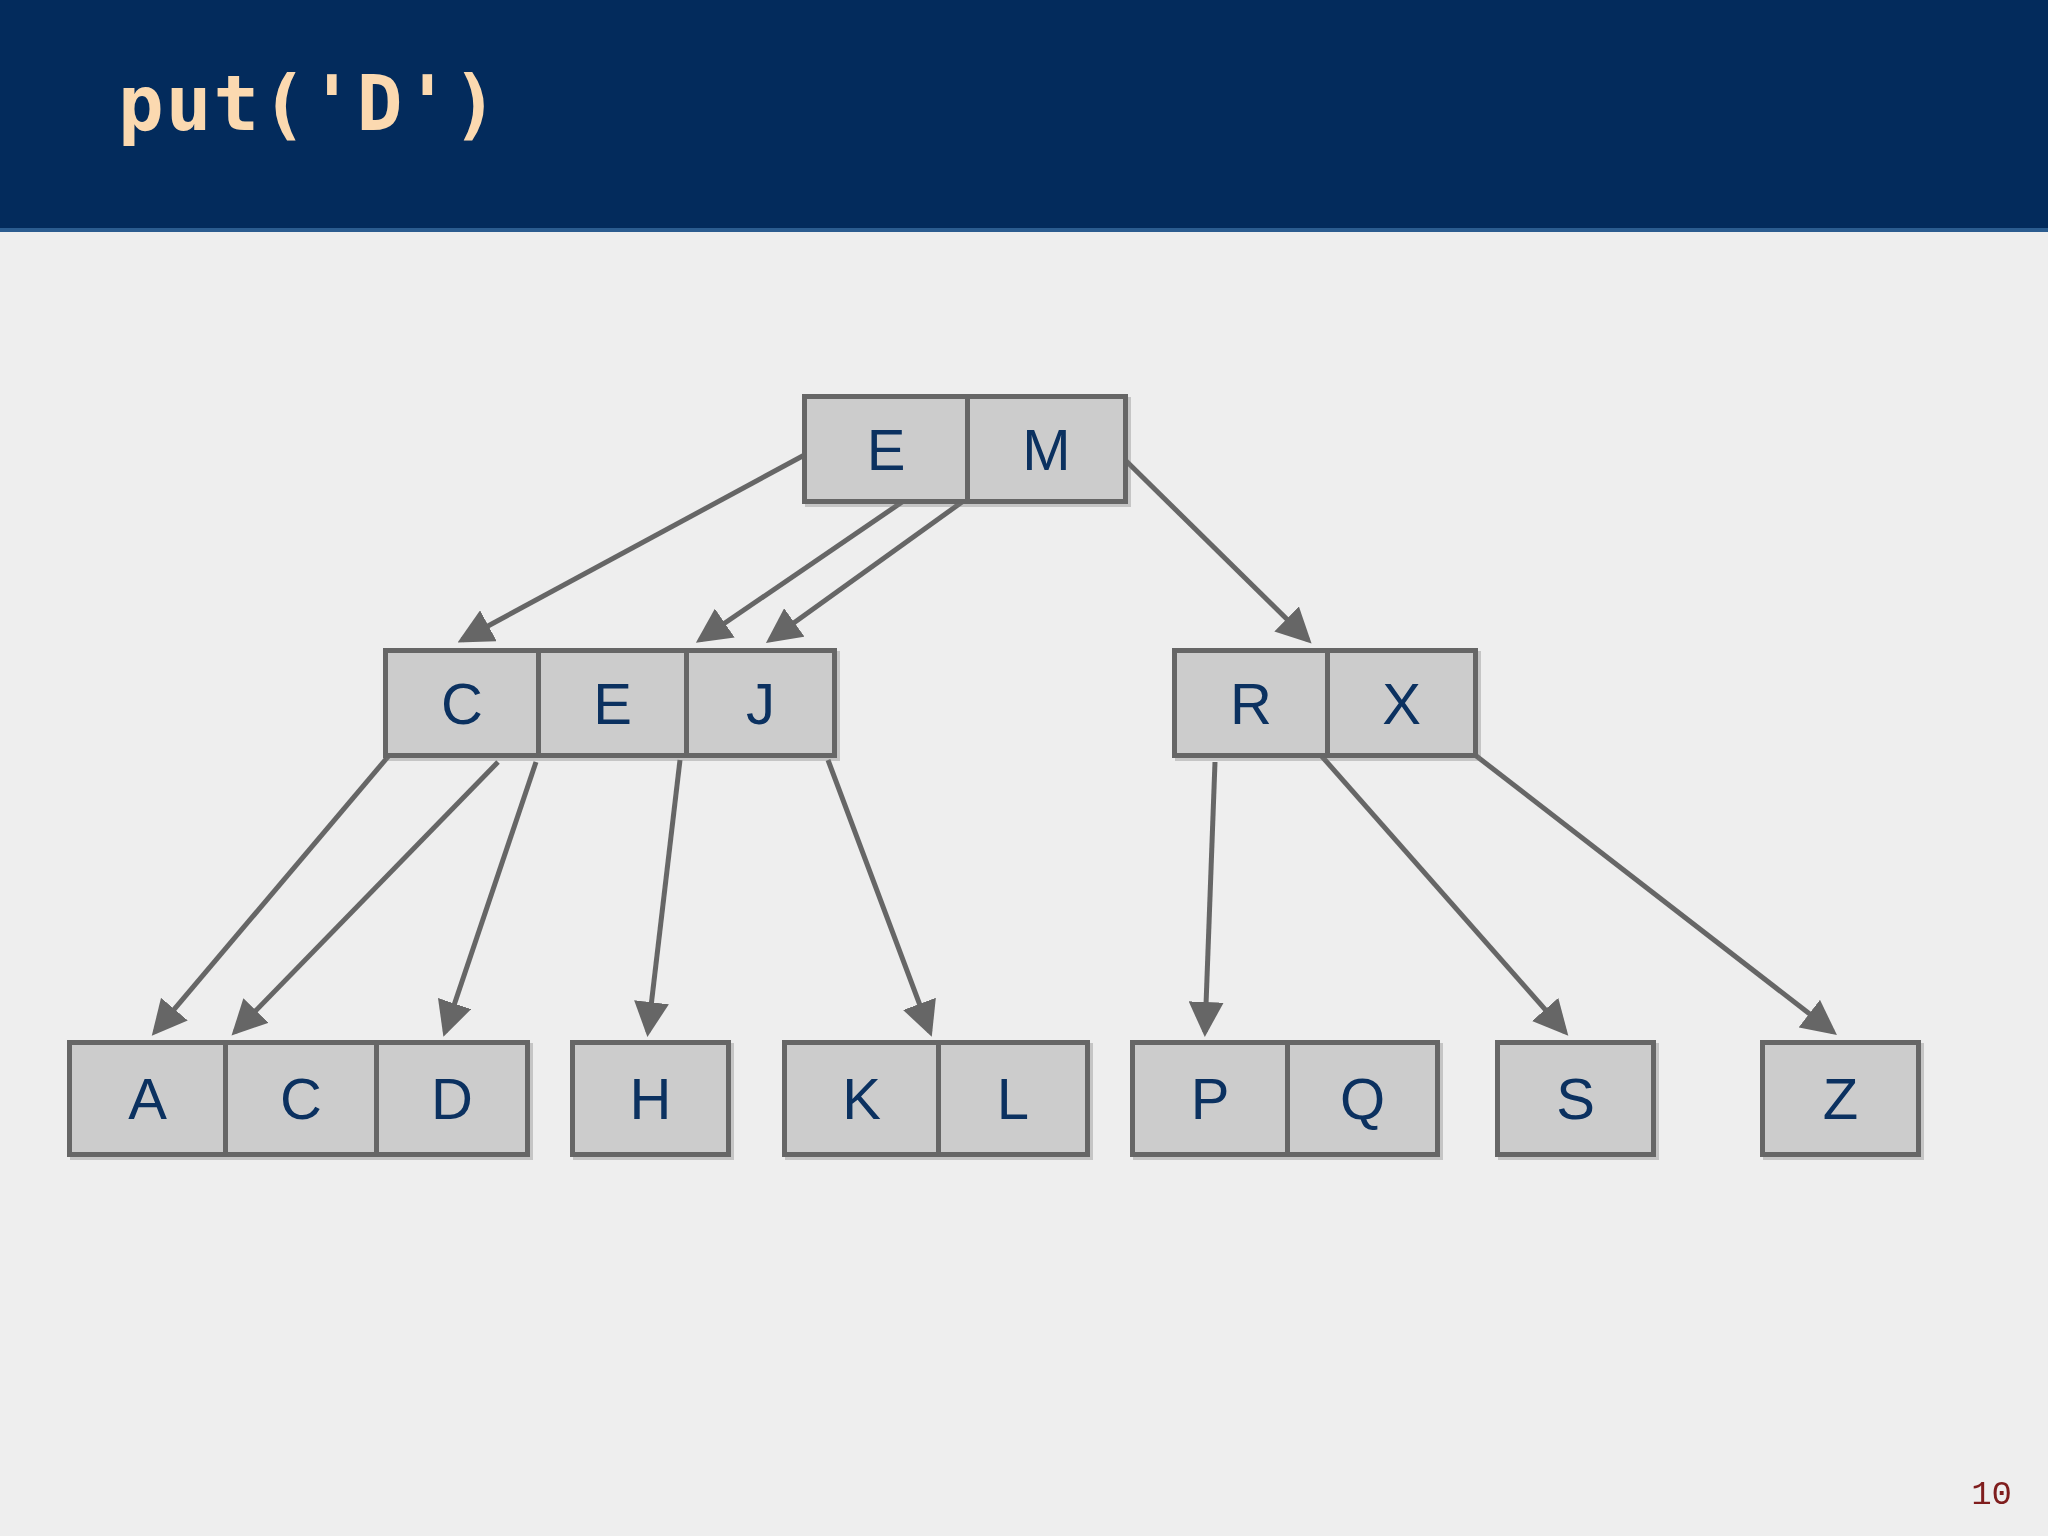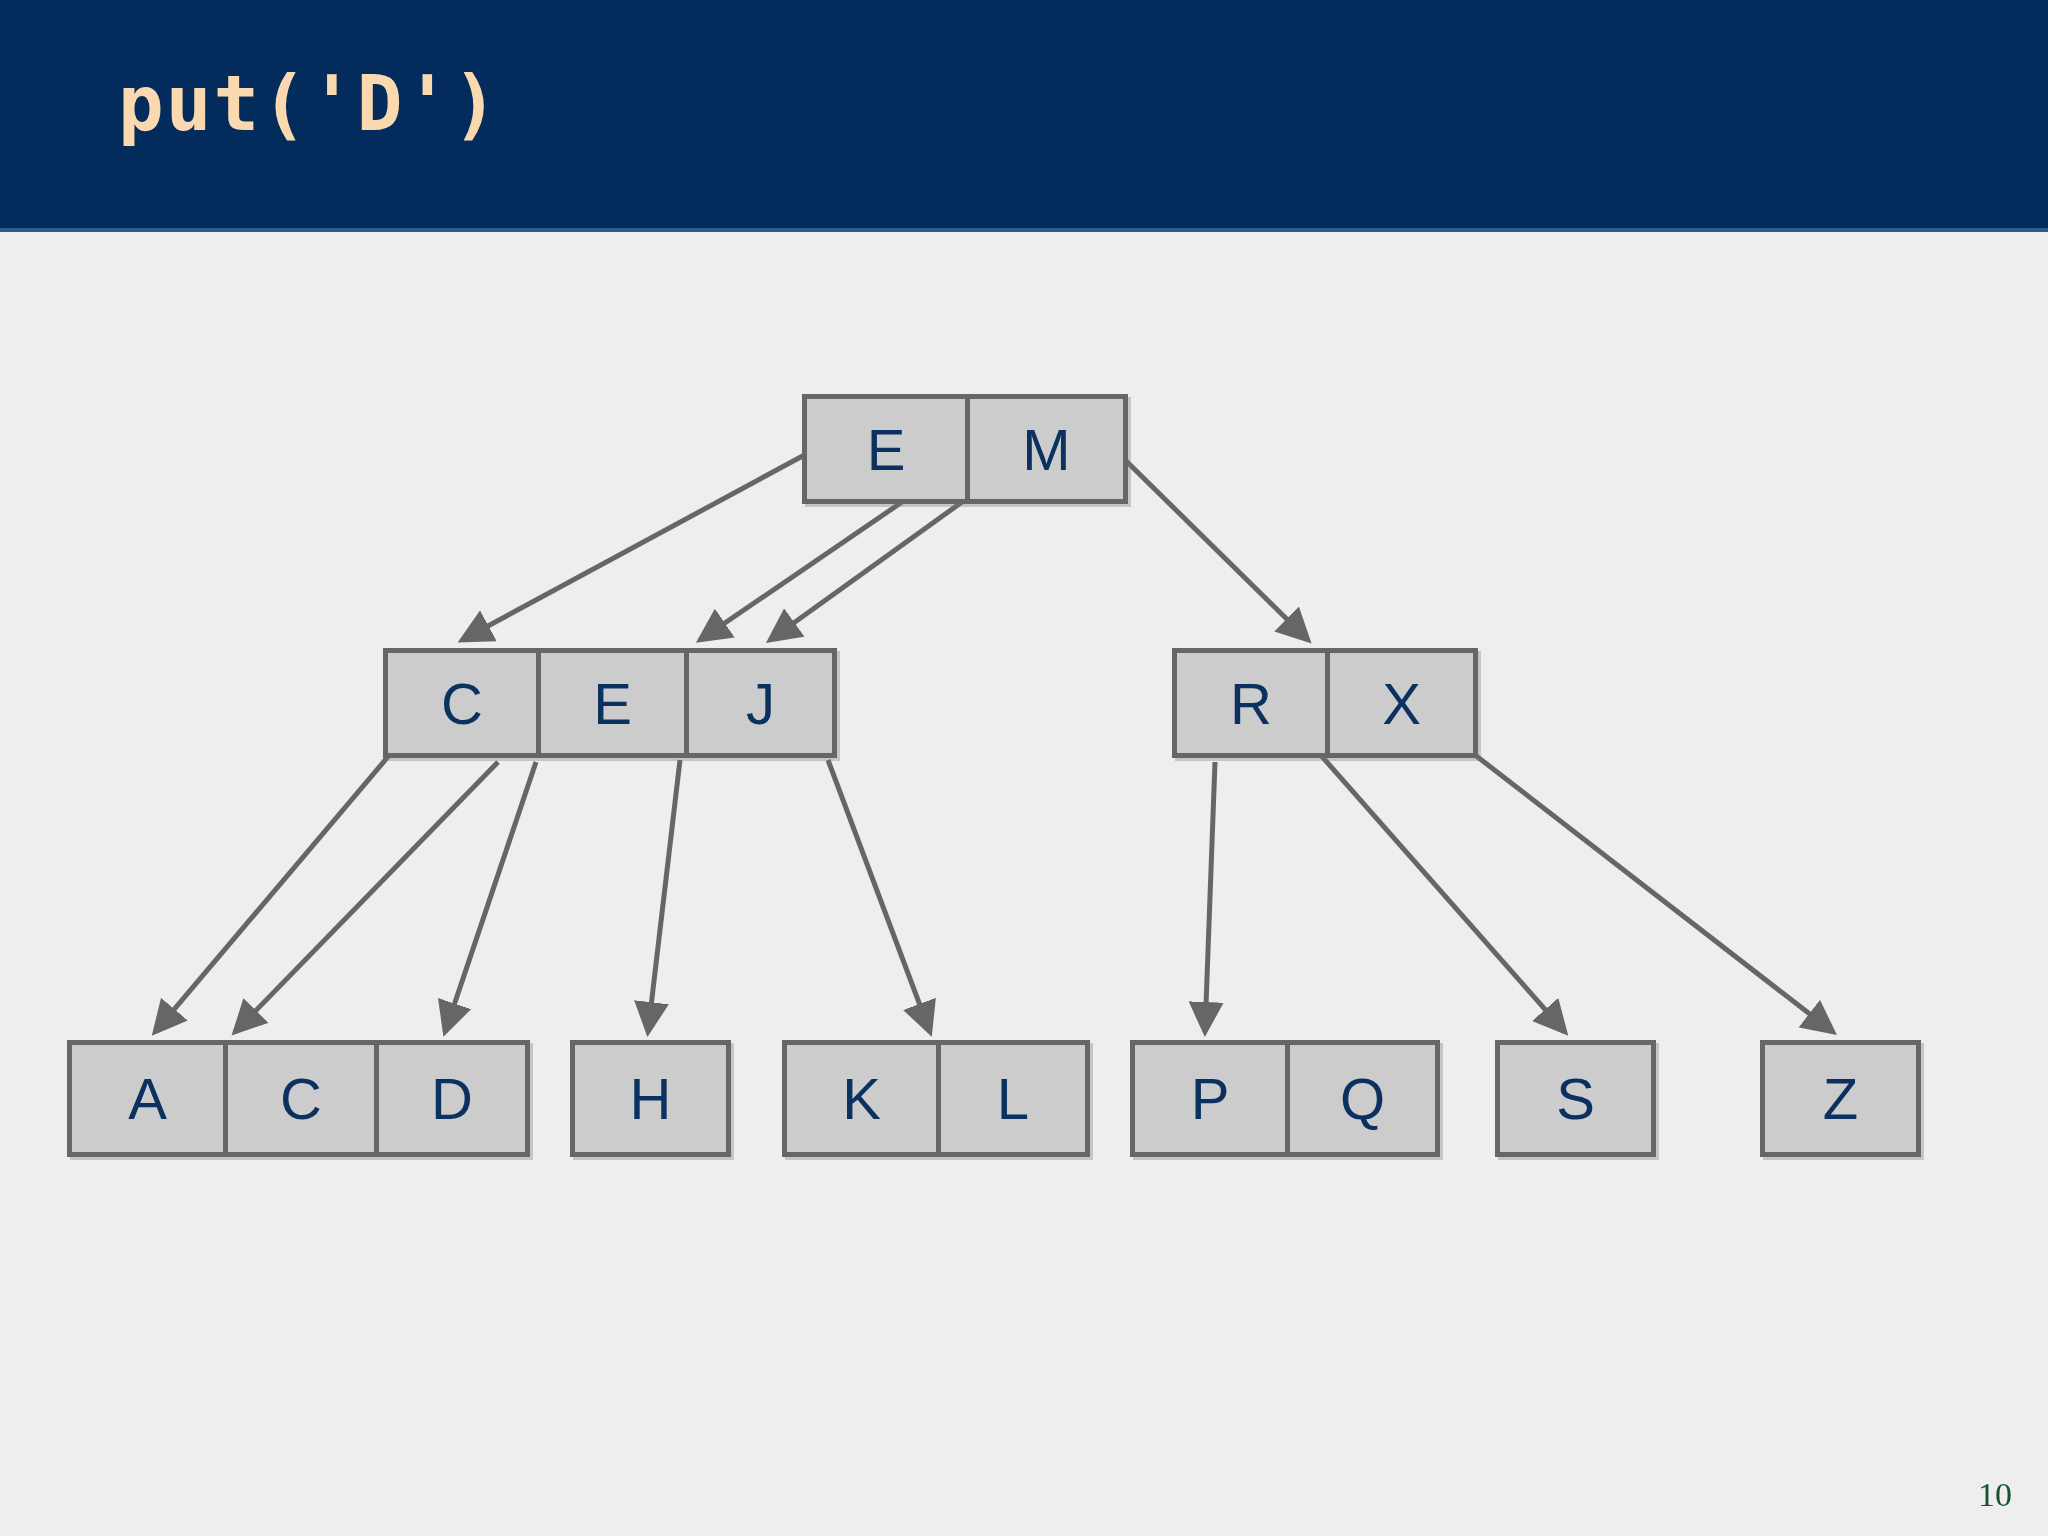--- a/index.html
+++ b/index.html
@@ -58,23 +58,23 @@
     font-family:"Liberation Sans", sans-serif;
     font-size:58px;
     font-weight:400;
     background:#cccccc;
   }
   .cell + .cell { border-left:5px solid #666666; }
   
   #page-number {
     position:absolute;
     right:36px; bottom:22px;
-    color:#14532d;
+    color:#7f1d1d;
     font-size:34px;
-    font-family:Liberation Serif, serif;
+    font-family:Liberation Mono, monospace;
   }
 </style>
 </head>
 <body>
 
 <div id="slide">
 
   <div id="header"></div>
   <div id="header-rule"></div>
   <div id="slide-title">put('D')</div>

